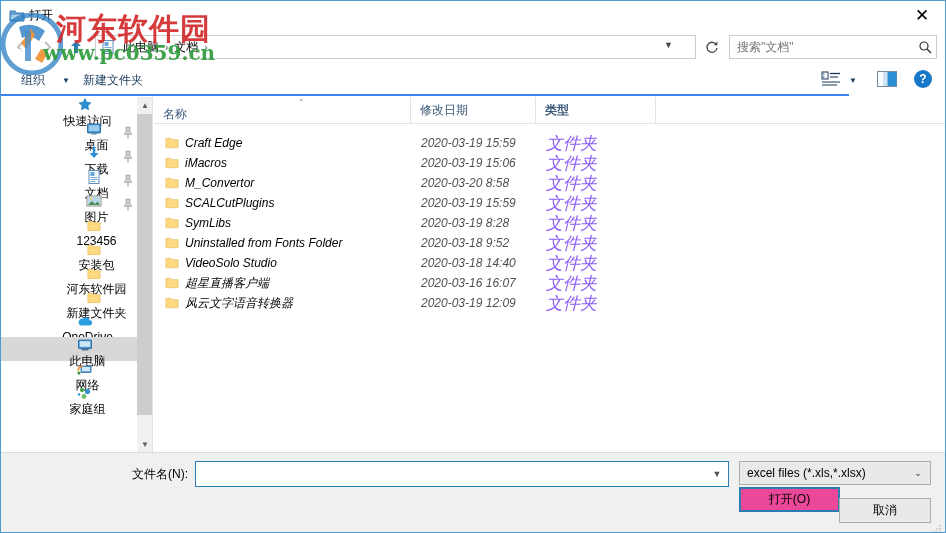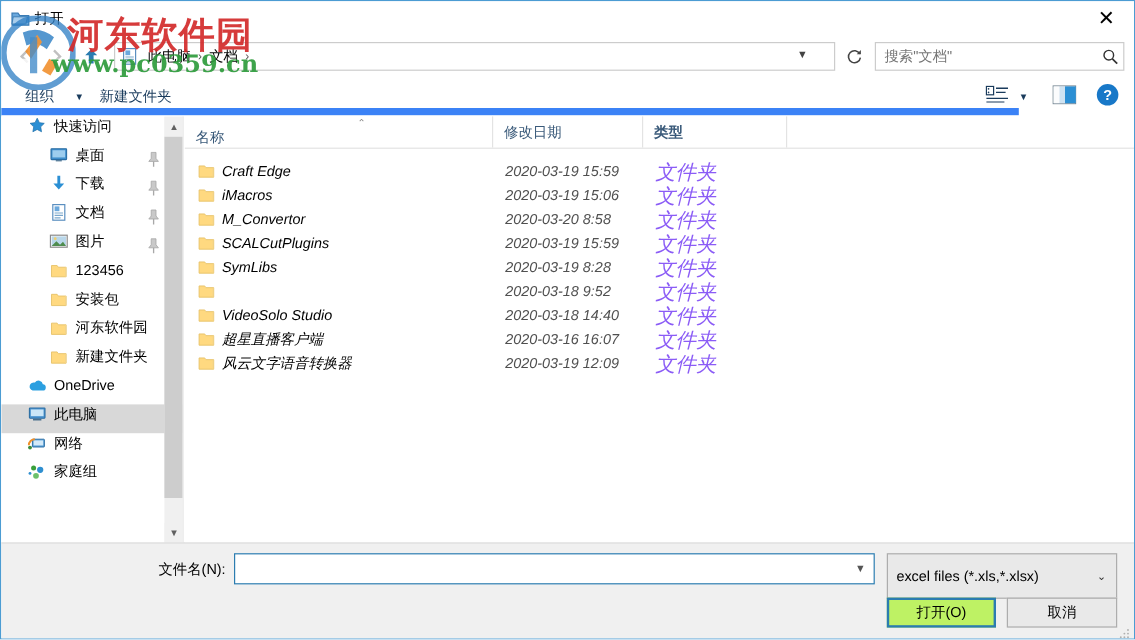--- a/index.html
+++ b/index.html
@@ -104,21 +104,21 @@
   #search-icon {
     width: 22px; display: flex; align-items: center; justify-content: center;
     color: #333; font-size: 12px;
   }
 
   
   #commandbar {
     position: absolute; left: 0; top: 63px;
     width: 848px; height: 32px;
     background: #fff;
-    border-bottom: 6px solid #3b82f6;
+    border-bottom: 2px solid #3b82f6;
   }
   .cmd-item {
     position: absolute; top: 6px;
     font-size: 12px; color: #1a3b5c;
     padding: 2px 6px; cursor: pointer; white-space: nowrap;
   }
   #cmd-organize { left: 14px; }
   #cmd-organize-arrow {
     position: absolute; left: 61px; top: 12px;
     font-size: 8px; color: #1a3b5c;
@@ -157,24 +157,25 @@
   #sidebar {
     position: absolute; left: 0; top: 0;
     width: 152px; height: 356px;
     background: #fff;
     overflow: hidden;
     border-right: 1px solid #e3e3e3;
   }
   .nav-item {
     position: relative;
     height: 24px;
-    display: flex; 
+    display: flex; align-items: center;
     font-size: 12px; color: #000;
     cursor: pointer; padding-left: 22px;
     white-space: nowrap;
+    flex-direction: column;
   }
   .nav-item.lvl0 { padding-left: 22px; }
   .nav-item.lvl1 { padding-left: 40px; }
   .nav-item.selected { background: #d8d8d8; }
   .nav-icon {
     width: 16px; height: 16px;
     margin-right: 6px;
     display: inline-flex; align-items: center; justify-content: center;
     flex: 0 0 16px;
   }
@@ -276,39 +277,39 @@
     border: 0; outline: 0; flex: 1; height: 24px;
     font-size: 12px; font-family: inherit;
     padding-left: 5px; background: transparent; color: #000;
   }
   #fn-chevron {
     width: 22px; display: flex; align-items: center; justify-content: center;
     font-size: 9px; color: #555; cursor: pointer;
   }
   #filter-wrap {
     position: absolute; left: 738px; top: 8px;
-    width: 192px; height: 38px;
+    width: 192px; height: 24px;
     border: 1px solid #adadad;
     background: #e9e9e9;
     display: flex; align-items: center;
     cursor: pointer;
   }
   #filter-label {
     flex: 1; padding-left: 7px;
     font-size: 12px; color: #000; white-space: nowrap;
   }
   #filter-chevron {
     width: 24px; display: flex; align-items: center; justify-content: center;
     font-size: 9px; color: #333;
   }
   #open-btn {
-    position: absolute; left: 738px; top: 45px;
-    width: 91px; height: 25px;
+    position: absolute; left: 738px; top: 34px;
+    width: 101px; height: 25px;
     border: 2px solid #2b7cb0;
-    background: #bef264;
+    background: #ec4899;
     display: flex; align-items: center; justify-content: center;
     font-size: 12px; color: #000; cursor: pointer;
   }
   #cancel-btn {
     position: absolute; left: 838px; top: 45px;
     width: 92px; height: 25px;
     border: 1px solid #adadad;
     background: #e9e9e9;
     display: flex; align-items: center; justify-content: center;
     font-size: 12px; color: #000; cursor: pointer;
@@ -660,20 +661,21 @@
             <span class="f-name">SymLibs</span>
             <span class="f-date">2020-03-19 8:28</span>
             <span class="f-type">文件夹</span>
             <span class="f-size"></span>
           </div>
           <div class="file-row">
             <span class="f-icon"><svg width="16" height="15" viewBox="0 0 16 16">
                 <path d="M1.5 3.5h5l1 1.5h7v8.5h-13z" fill="#ffd980" stroke="#e7c268" stroke-width="0.8"></path>
                 <path d="M13.5 5h1v8.5h-1z" fill="#f3d489"></path>
               </svg></span>
+            <span class="f-name">Uninstalled from Fonts Folder</span>
             <span class="f-date">2020-03-18 9:52</span>
             <span class="f-type">文件夹</span>
             <span class="f-size"></span>
           </div>
           <div class="file-row">
             <span class="f-icon"><svg width="16" height="15" viewBox="0 0 16 16">
                 <path d="M1.5 3.5h5l1 1.5h7v8.5h-13z" fill="#ffd980" stroke="#e7c268" stroke-width="0.8"></path>
                 <path d="M13.5 5h1v8.5h-1z" fill="#f3d489"></path>
               </svg></span>
             <span class="f-name">VideoSolo Studio</span>

